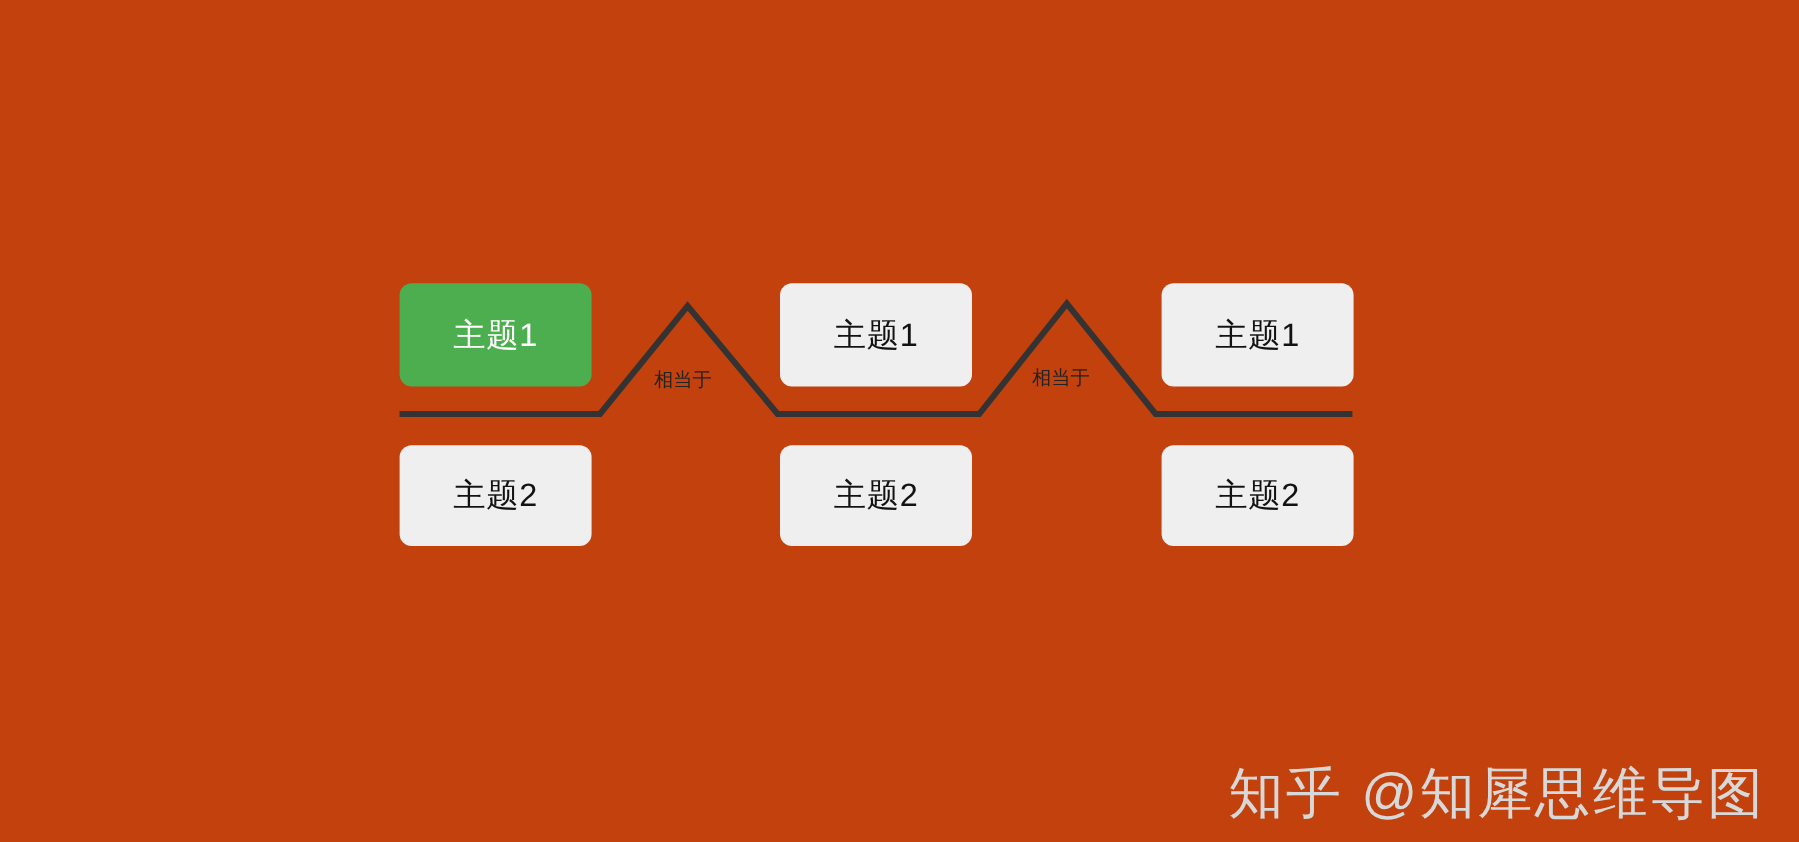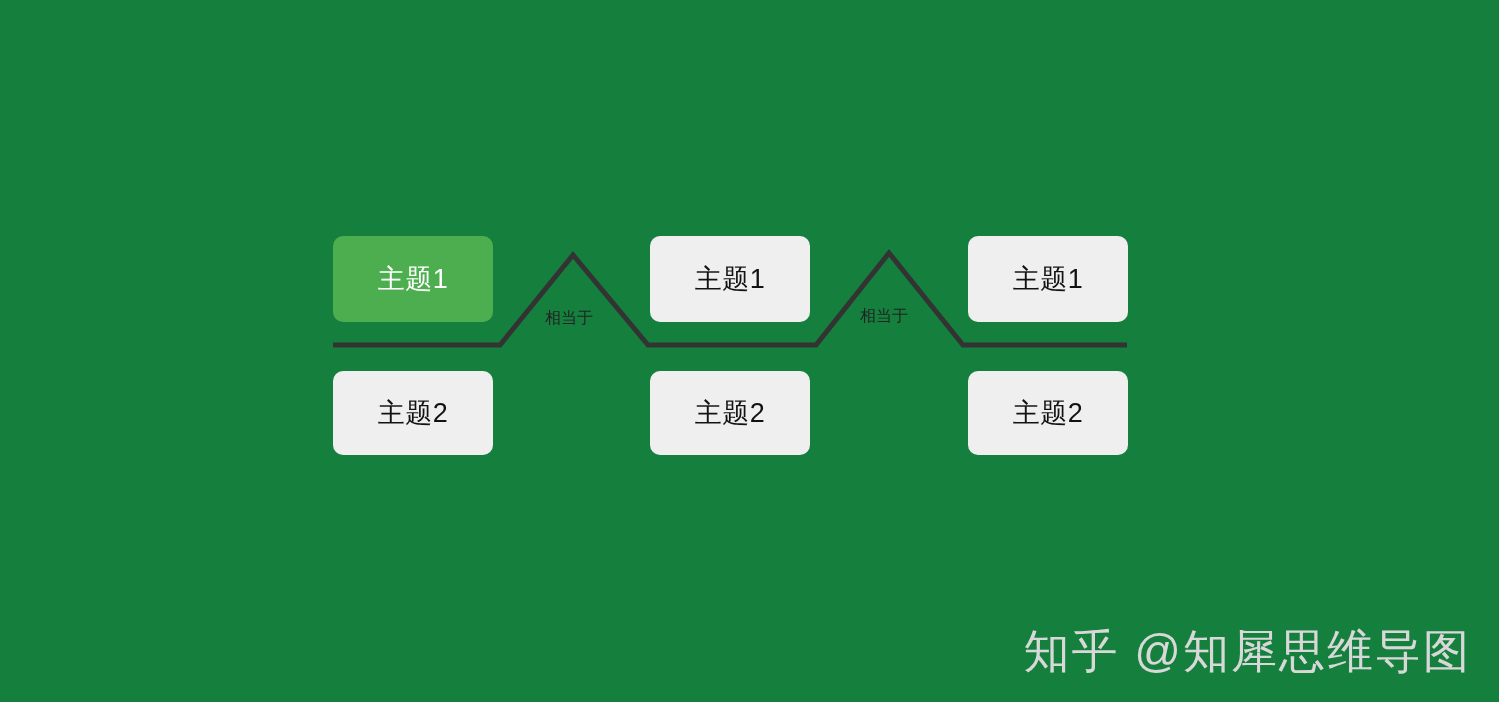--- a/index.html
+++ b/index.html
@@ -58,33 +58,33 @@
     line-height: 1;
     color: #222222;
     white-space: nowrap;
     user-select: none;
   }
 
   
   #watermark {
     position: absolute;
     right: 28px;
-    bottom: 28px;
+    bottom: 18px;
     font-size: 46px;
     line-height: 1;
     color: #d8d8d8;
     letter-spacing: 2px;
     white-space: nowrap;
     user-select: none;
   }
 </style>
 </head>
 <body>
 
-<div id="canvas" style="width: 1499px; height: 702px; background: #15803d;">
+<div id="canvas" style="width: 1499px; height: 702px; background: #c2410c;">
 
   <svg id="connector-layer" viewBox="0 0 1499 702" width="1499" height="702" xmlns="http://www.w3.org/2000/svg">
     <path id="connector-path" fill="none" stroke="#333333" stroke-width="5" stroke-linejoin="miter" stroke-linecap="butt" d="M 333 345 L 500 345 L 573 255 L 648 345 L 816 345 L 889 253 L 963 345 L 1127 345"></path>
   </svg>
 
   <div class="node accent" style="left: 333px; top: 236px; width: 160px; height: 86px; background: rgb(76, 174, 79); color: rgb(255, 255, 255);">
     <span>主题1</span>
   </div>
   <div class="node plain" style="left: 333px; top: 371px; width: 160px; height: 84px; background: rgb(239, 239, 239); color: rgb(18, 18, 18);">
     <span>主题2</span>

